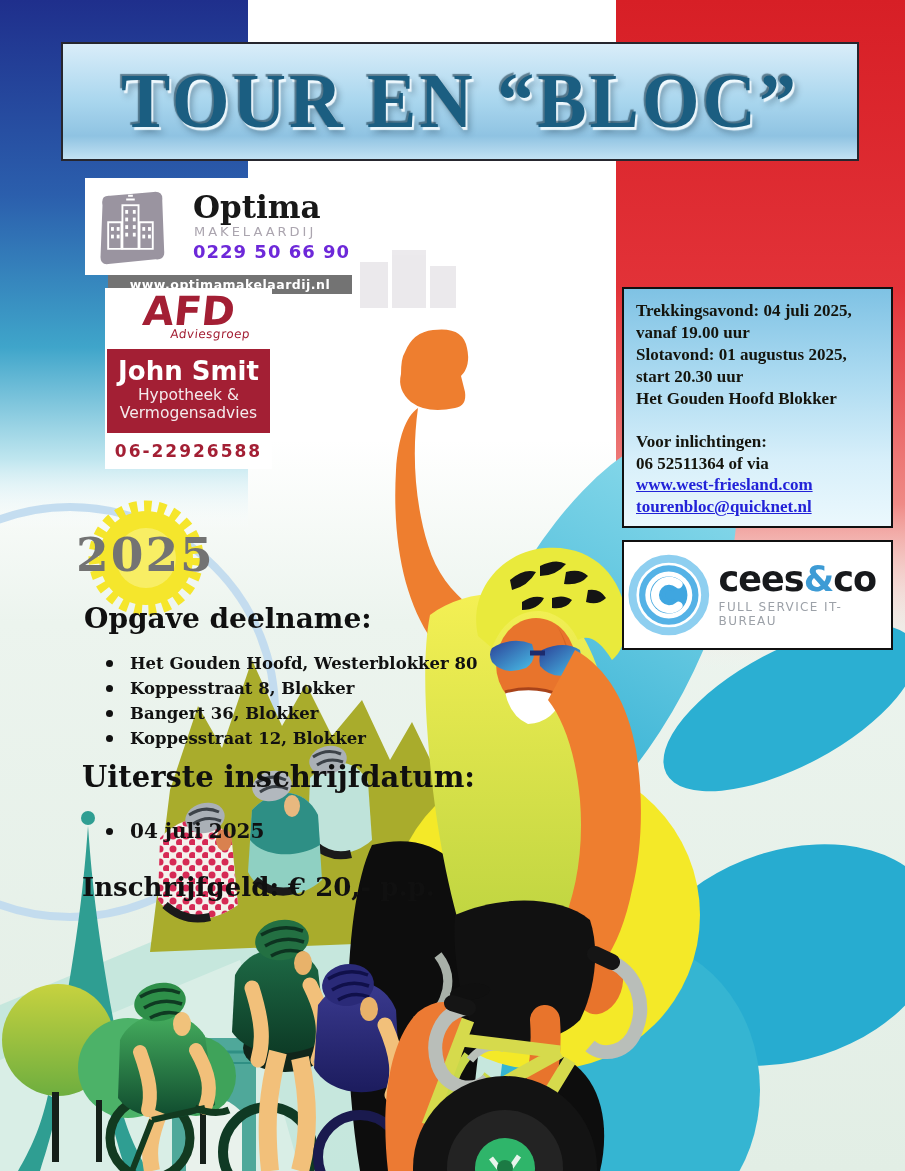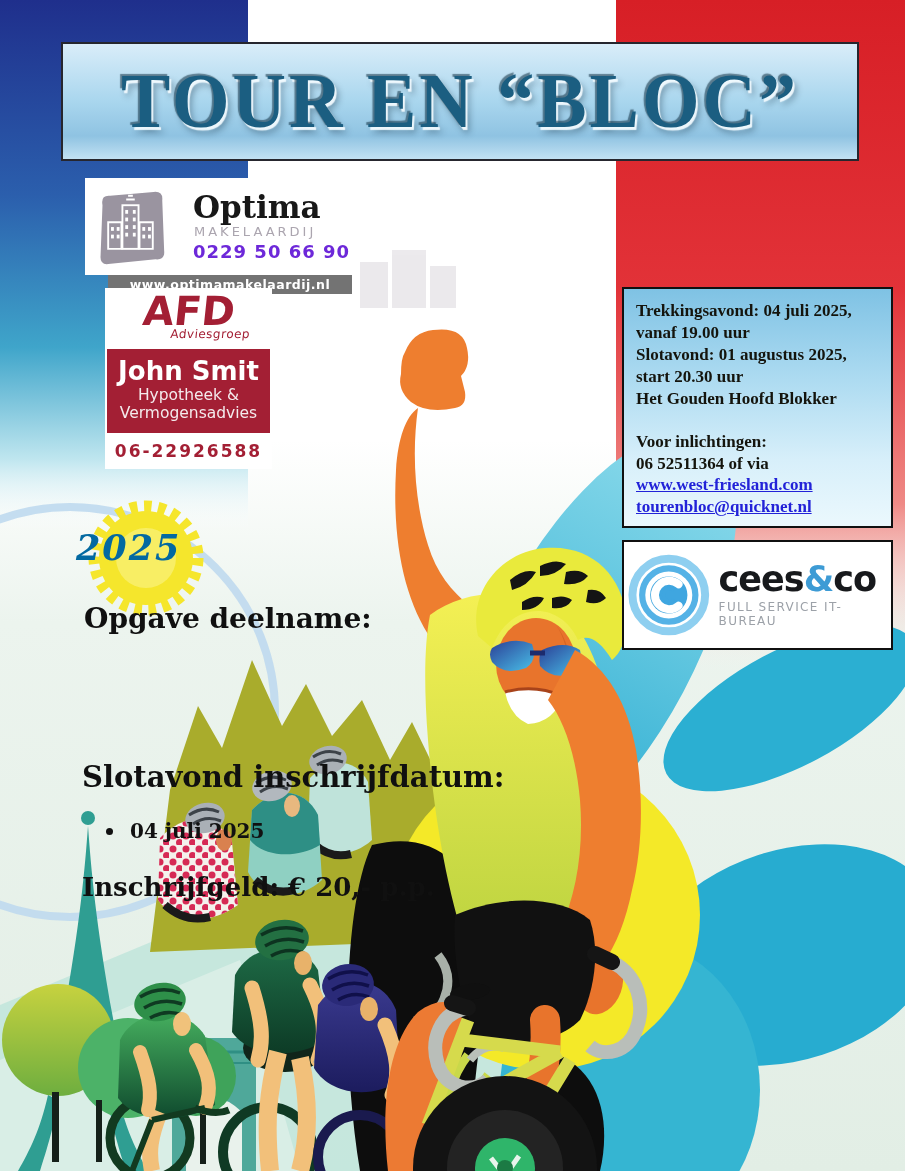--- a/index.html
+++ b/index.html
@@ -41,21 +41,21 @@
   .afd-block{position:absolute;left:105px;top:288px;width:167px;background:#fff;z-index:2;text-align:center;padding:6px 0 8px;}
   .afd-logo{color:#a31f34;font-family:"DejaVu Sans",sans-serif;font-weight:800;font-size:40px;line-height:.85;transform:skewX(-6deg);}
   .afd-sub{display:block;font-size:12px;font-weight:400;letter-spacing:.5px;text-align:right;padding-right:20px;margin-top:1px;}
   .johnsmit-box{background:#a31f34;color:#fff;margin:10px 2px 0;padding:9px 2px 10px;}
   .js-name{font-family:"DejaVu Sans",sans-serif;font-weight:800;font-size:26px;line-height:1;}
   .js-line{font-family:"DejaVu Sans",sans-serif;font-size:15.5px;line-height:1.18;color:#f4eaec;margin-top:2px;}
   .js-line + .js-line{margin-top:0;}
   .js-phone{color:#a31f34;font-family:"DejaVu Sans",sans-serif;font-weight:800;font-size:17px;letter-spacing:2px;margin-top:8px;}
 
   
-  .year{position:absolute;left:76px;top:527px;z-index:2;font-weight:700;font-size:35px;letter-spacing:2px;color:#0369a1;font-style:italic;}
+  .year{position:absolute;left:76px;top:527px;z-index:2;font-weight:700;font-size:47px;letter-spacing:2px;color:#737373;}
   .opgave-h{position:absolute;left:84px;top:602px;z-index:2;font-weight:700;font-size:28px;color:#101010;}
   .list{position:absolute;z-index:2;list-style:none;margin:0;padding:0;}
   .list li{position:relative;padding-left:30px;font-weight:700;color:#111;}
   .list li::before{content:"";position:absolute;left:6px;top:.52em;width:7px;height:7px;border-radius:50%;background:#111;}
   .opgave-list{left:100px;top:651px;font-size:16.5px;}
   .opgave-list li{line-height:25px;}
   .deadline-h{position:absolute;left:82px;top:760px;z-index:2;font-weight:700;font-size:29px;color:#101010;}
   .deadline-list{left:100px;top:818px;font-size:20px;}
   .deadline-list li{line-height:26px;}
   .fee{position:absolute;left:82px;top:872px;z-index:2;font-weight:700;font-size:26px;color:#101010;}
@@ -351,22 +351,28 @@
       <div class="js-name">John Smit</div>
       <div class="js-line">Hypotheek &amp;</div>
       <div class="js-line">Vermogensadvies</div>
     </div>
     <div class="js-phone">06-22926588</div>
   </div>
 
   <div class="year">2025</div>
 
   <div class="opgave-h">Opgave deelname:</div>
-
-  <div class="deadline-h">Slotavond inschrijfdatum:</div>
+  <ul class="list opgave-list">
+    <li>Het Gouden Hoofd, Westerblokker 80</li>
+    <li>Koppesstraat 8, Blokker</li>
+    <li>Bangert 36, Blokker</li>
+    <li>Koppesstraat 12, Blokker</li>
+  </ul>
+
+  <div class="deadline-h">Uiterste inschrijfdatum:</div>
   <ul class="list deadline-list">
     <li>04 juli 2025</li>
   </ul>
 
   <div class="fee">Inschrijfgeld: € 20,- p.p.</div>
 
   <div class="info-box">
     <div>Trekkingsavond: 04 juli 2025,</div>
     <div>vanaf 19.00 uur</div>
     <div>Slotavond: 01 augustus 2025,</div>

